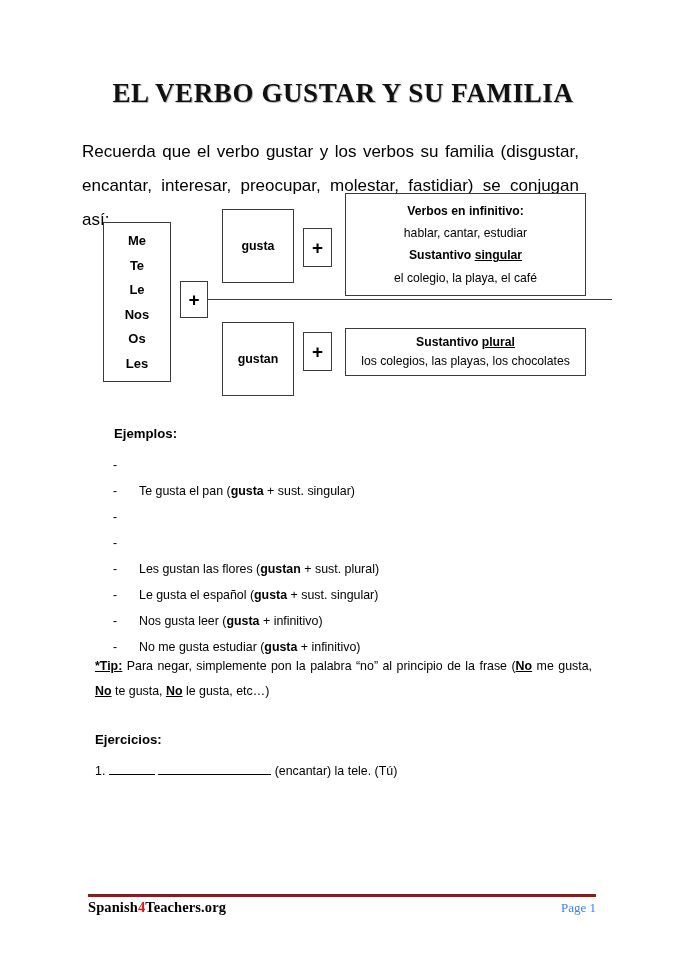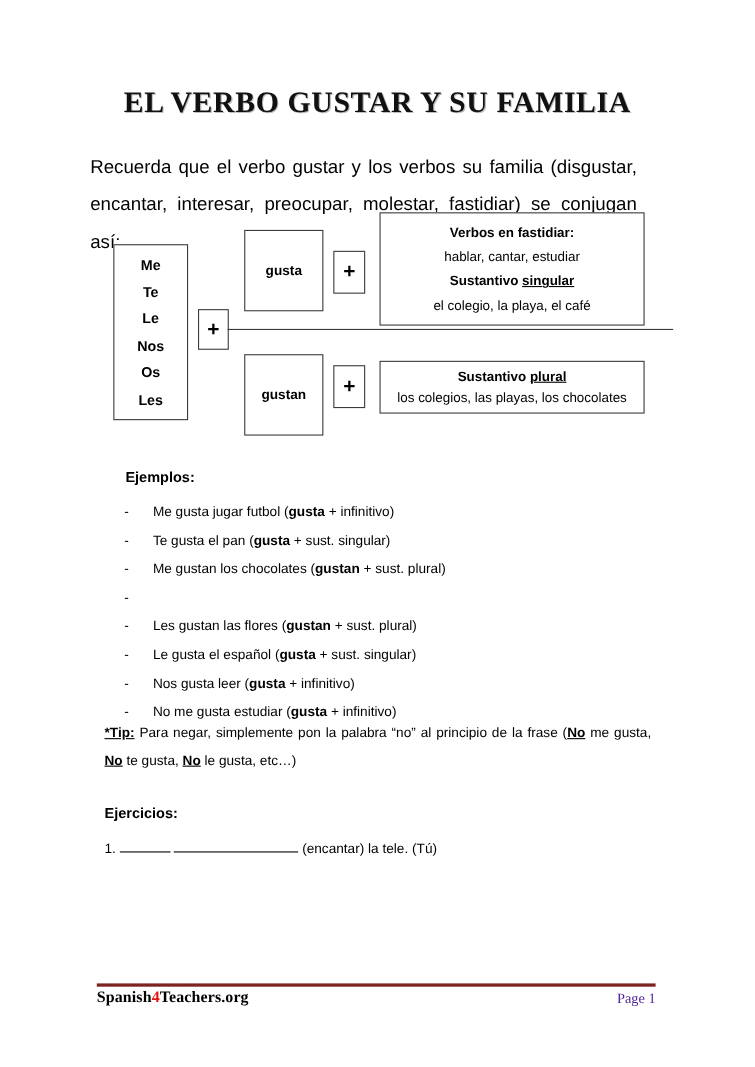--- a/index.html
+++ b/index.html
@@ -259,21 +259,21 @@
   }
   #footer-brand .four { color: #E8120C; }
   #footer-page {
     position: absolute;
     left: 0;
     top: 900px;
     width: 596px;
     text-align: right;
     font-family: "Liberation Serif", "DejaVu Serif", serif;
     font-size: 13px;
-    color: #4c1d95;
+    color: #3b82f6;
   }
 </style>
 </head>
 <body>
 
 <div class="page">
 
   <div class="title">EL VERBO GUSTAR Y SU FAMILIA</div>
 
   <div class="intro">Recuerda que el verbo gustar y los verbos su familia (disgustar, encantar,  interesar, preocupar, molestar, fastidiar) se conjugan así:</div>
@@ -289,21 +289,21 @@
       <span class="pron">Les</span>
     </div>
 
     <div class="dbox" id="plus-main">+</div>
 
     <div class="dbox" id="gusta-box">gusta</div>
 
     <div class="dbox" id="plus-singular">+</div>
 
     <div class="dbox" id="singular-box">
-      <div class="hd">Verbos en fastidiar:</div>
+      <div class="hd">Verbos en infinitivo:</div>
       <div class="ex">hablar, cantar, estudiar</div>
       <div class="hd"><span>Sustantivo </span><u>singular</u></div>
       <div class="ex">el colegio, la playa, el café</div>
     </div>
 
     <div id="connector"></div>
 
     <div class="dbox" id="gustan-box">gustan</div>
 
     <div class="dbox" id="plus-plural">+</div>
@@ -313,29 +313,27 @@
       <div class="ex">los colegios, las playas, los chocolates</div>
     </div>
 
   </div>
 
   <div class="section-head" id="ejemplos-head">Ejemplos:</div>
 
   <div class="examples" id="examples-list">
       <div class="ex-item">
         <span class="ex-dash">-</span>
-        <span class="ex-text"><span>Me gusta jugar futbol (</span><b>gusta</b><span> + infinitivo)</span></span>
       </div>
       <div class="ex-item">
         <span class="ex-dash">-</span>
         <span class="ex-text"><span>Te gusta el pan (</span><b>gusta</b><span> + sust. singular)</span></span>
       </div>
       <div class="ex-item">
         <span class="ex-dash">-</span>
-        <span class="ex-text"><span>Me gustan los chocolates (</span><b>gustan</b><span> + sust. plural)</span></span>
       </div>
       <div class="ex-item">
         <span class="ex-dash">-</span>
       </div>
       <div class="ex-item">
         <span class="ex-dash">-</span>
         <span class="ex-text"><span>Les gustan las flores (</span><b>gustan</b><span> + sust. plural)</span></span>
       </div>
       <div class="ex-item">
         <span class="ex-dash">-</span>

